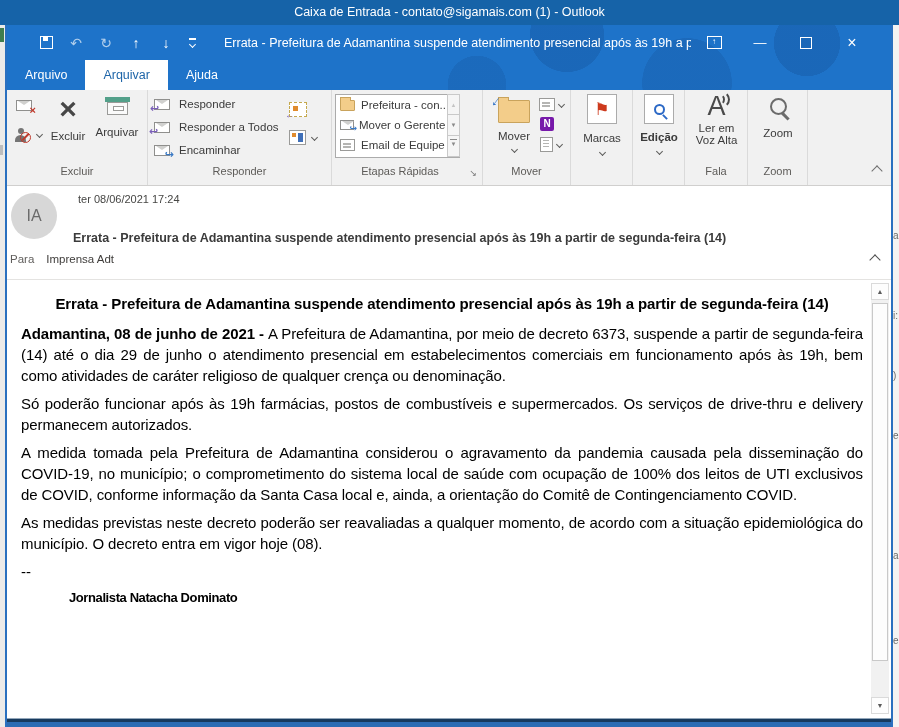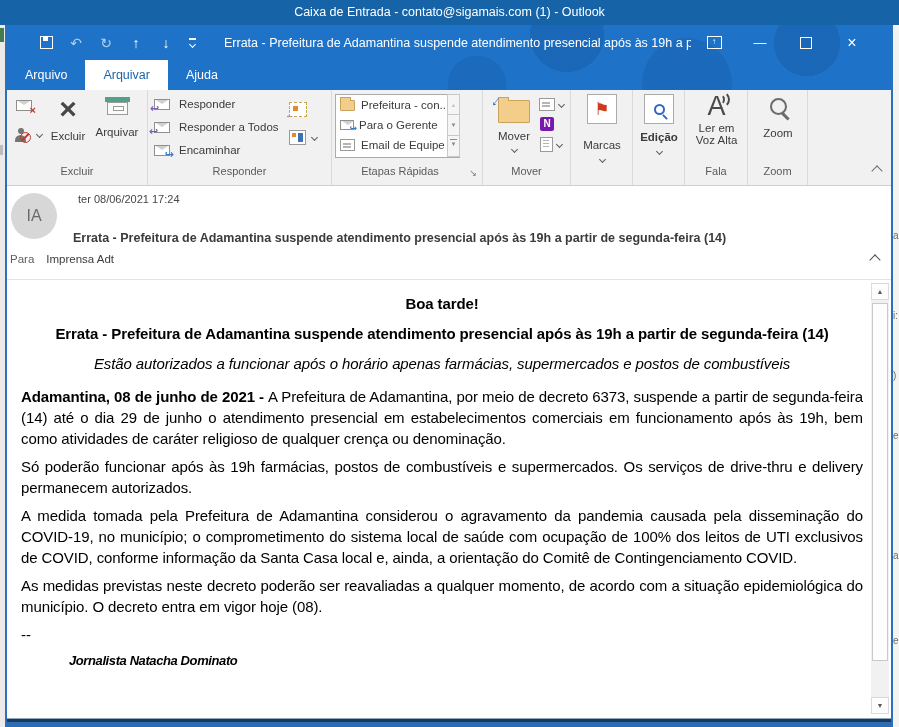--- a/index.html
+++ b/index.html
@@ -117,21 +117,21 @@
   .hto b{font-weight:normal;color:#3f3d3b;margin-left:12px;}
   .hcollapse{position:absolute;right:12px;top:70px;}
   
   .mailbody{position:relative;height:440px;background:#fff;overflow:hidden;}
   .bodytext{margin:13px 28px 0 14px;font-size:15px;line-height:21px;color:#000;letter-spacing:-0.1px;}
   .bodytext .center{text-align:center;font-weight:bold;margin:0 0 9px 0;}
   .bodytext .center.it{font-style:italic;font-weight:normal;margin-bottom:12px;}
   .bodytext p.just{text-align:justify;margin:0 0 7px 0;}
   .bodytext .sep{margin:11px 0 16px 0;}
   .sig{font-size:13px;font-weight:bold;letter-spacing:-0.4px;line-height:18px;}
-  .sig .ind{padding-left:48px;font-style:italic;}
+  .sig .ind{padding-left:48px;}
   
   .scrollbar{position:absolute;right:2px;top:3px;width:18px;height:431px;background:#f1f1f1;}
   .sbtn{position:absolute;left:0;width:18px;height:17px;background:#fdfdfd;border:1px solid #dadada;
         box-sizing:border-box;text-align:center;font-size:7px;color:#5a5a5a;line-height:15px;}
   .sbtn.up{top:0;}
   .sbtn.down{bottom:0;}
   .sthumb{position:absolute;left:1px;top:20px;width:16px;height:358px;background:#fdfdfd;border:1px solid #c9c9c9;box-sizing:border-box;}
   
   .window-bottom{position:absolute;left:0;bottom:0;width:100%;height:9px;
                  background:linear-gradient(#93a7ba 0 1px,#173a5e 1px 4px,#2b6cb4 4px 9px);}
@@ -264,21 +264,21 @@
     <div class="rgroup" style="left:325px;width:151px;">
       <div class="qsbox" style="left:3px;top:4px;width:125px;height:64px;">
         <div class="qsrow">
           <div class="folder" style="width:13px;height:9px;margin-right:6px;"></div>
           <span>Prefeitura - con...</span>
         </div>
         <div class="qsrow">
           <div class="env" style="width:14px;height:10px;margin-right:5px;">
               <span class="arr blue" style="right:-4px;bottom:-4px;font-size:9px;">↪</span>
             </div>
-          <span>Para o Gerente</span>
+          <span>Mover o Gerente</span>
         </div>
         <div class="qsrow">
           <div class="winicon" style="width:13px;height:10px;margin-right:6px;"></div>
           <span>Email de Equipe</span>
         </div>
       </div>
       <div class="qscroll" style="left:115px;top:4px;">
         <div class="qscell"><span style="opacity:.45">▲</span></div>
         <div class="qscell"><span>▼</span></div>
         <div class="qscell more"><i></i><span>▼</span></div>
@@ -309,21 +309,21 @@
         <div class="chevdn dark" style="margin-left:4px;"></div>
       </div>
       <div class="glabel">Mover</div>
     </div>
 
     <div class="rgroup" style="left:564px;width:62px;">
       <div class="abs" style="left:0;top:4px;width:62px;text-align:center;">
         <div class="gallery-box" style="margin:0 auto;">
           <span class="flagg">⚑</span>
         </div>
-        <div class="blabel" style="margin-top:15px;text-align:center;">Marcas</div>
+        <div class="blabel" style="margin-top:8px;text-align:center;">Marcas</div>
         <div class="chevdn dark" style="margin:6px auto 0;"></div>
       </div>
     </div>
 
     <div class="rgroup" style="left:626px;width:52px;font-weight:bold;">
       <div class="abs" style="left:0;top:4px;width:52px;text-align:center;">
         <div class="gallery-box" style="margin:0 auto;">
           <div class="mag"></div>
         </div>
         <div class="blabel" style="margin-top:7px;">Edição</div>
@@ -365,23 +365,21 @@
     <div class="hto">
       <span>Para</span><b>Imprensa Adt</b>
     </div>
     <div class="hcollapse">
       <div class="chevup"></div>
     </div>
   </div>
 
   <div class="mailbody">
     <div class="bodytext">
-      <p class="center">Boa tarde!</p>
       <p class="center">Errata - Prefeitura de Adamantina suspende atendimento presencial após às 19h a partir de segunda-feira (14)</p>
-      <p class="center it">Estão autorizados a funcionar após o horário apenas farmácias, supermercados e postos de combustíveis</p>
       <p class="just"><b>Adamantina, 08 de junho de 2021 - </b><span>A Prefeitura de Adamantina, por meio de decreto 6373, suspende a partir de segunda-feira (14) até o dia 29 de junho o atendimento presencial em estabelecimentos comerciais em funcionamento após às 19h, bem como atividades de caráter religioso de qualquer crença ou denominação.</span></p>
       <p class="just">Só poderão funcionar após às 19h farmácias, postos de combustíveis e supermercados. Os serviços de drive-thru e delivery permanecem autorizados.</p>
       <p class="just">A medida tomada pela Prefeitura de Adamantina considerou o agravamento da pandemia causada pela disseminação do COVID-19, no município; o comprometimento do sistema local de saúde com ocupação de 100% dos leitos de UTI exclusivos de COVID, conforme informação da Santa Casa local e, ainda, a orientação do Comitê de Contingenciamento COVID.</p>
       <p class="just">As medidas previstas neste decreto poderão ser reavaliadas a qualquer momento, de acordo com a situação epidemiológica do município. O decreto entra em vigor hoje (08).</p>
       <p class="just sep">--</p>
       <div class="sig">
         <div class="ind">Jornalista Natacha Dominato</div>
       </div>
     </div>
     <div class="scrollbar">

